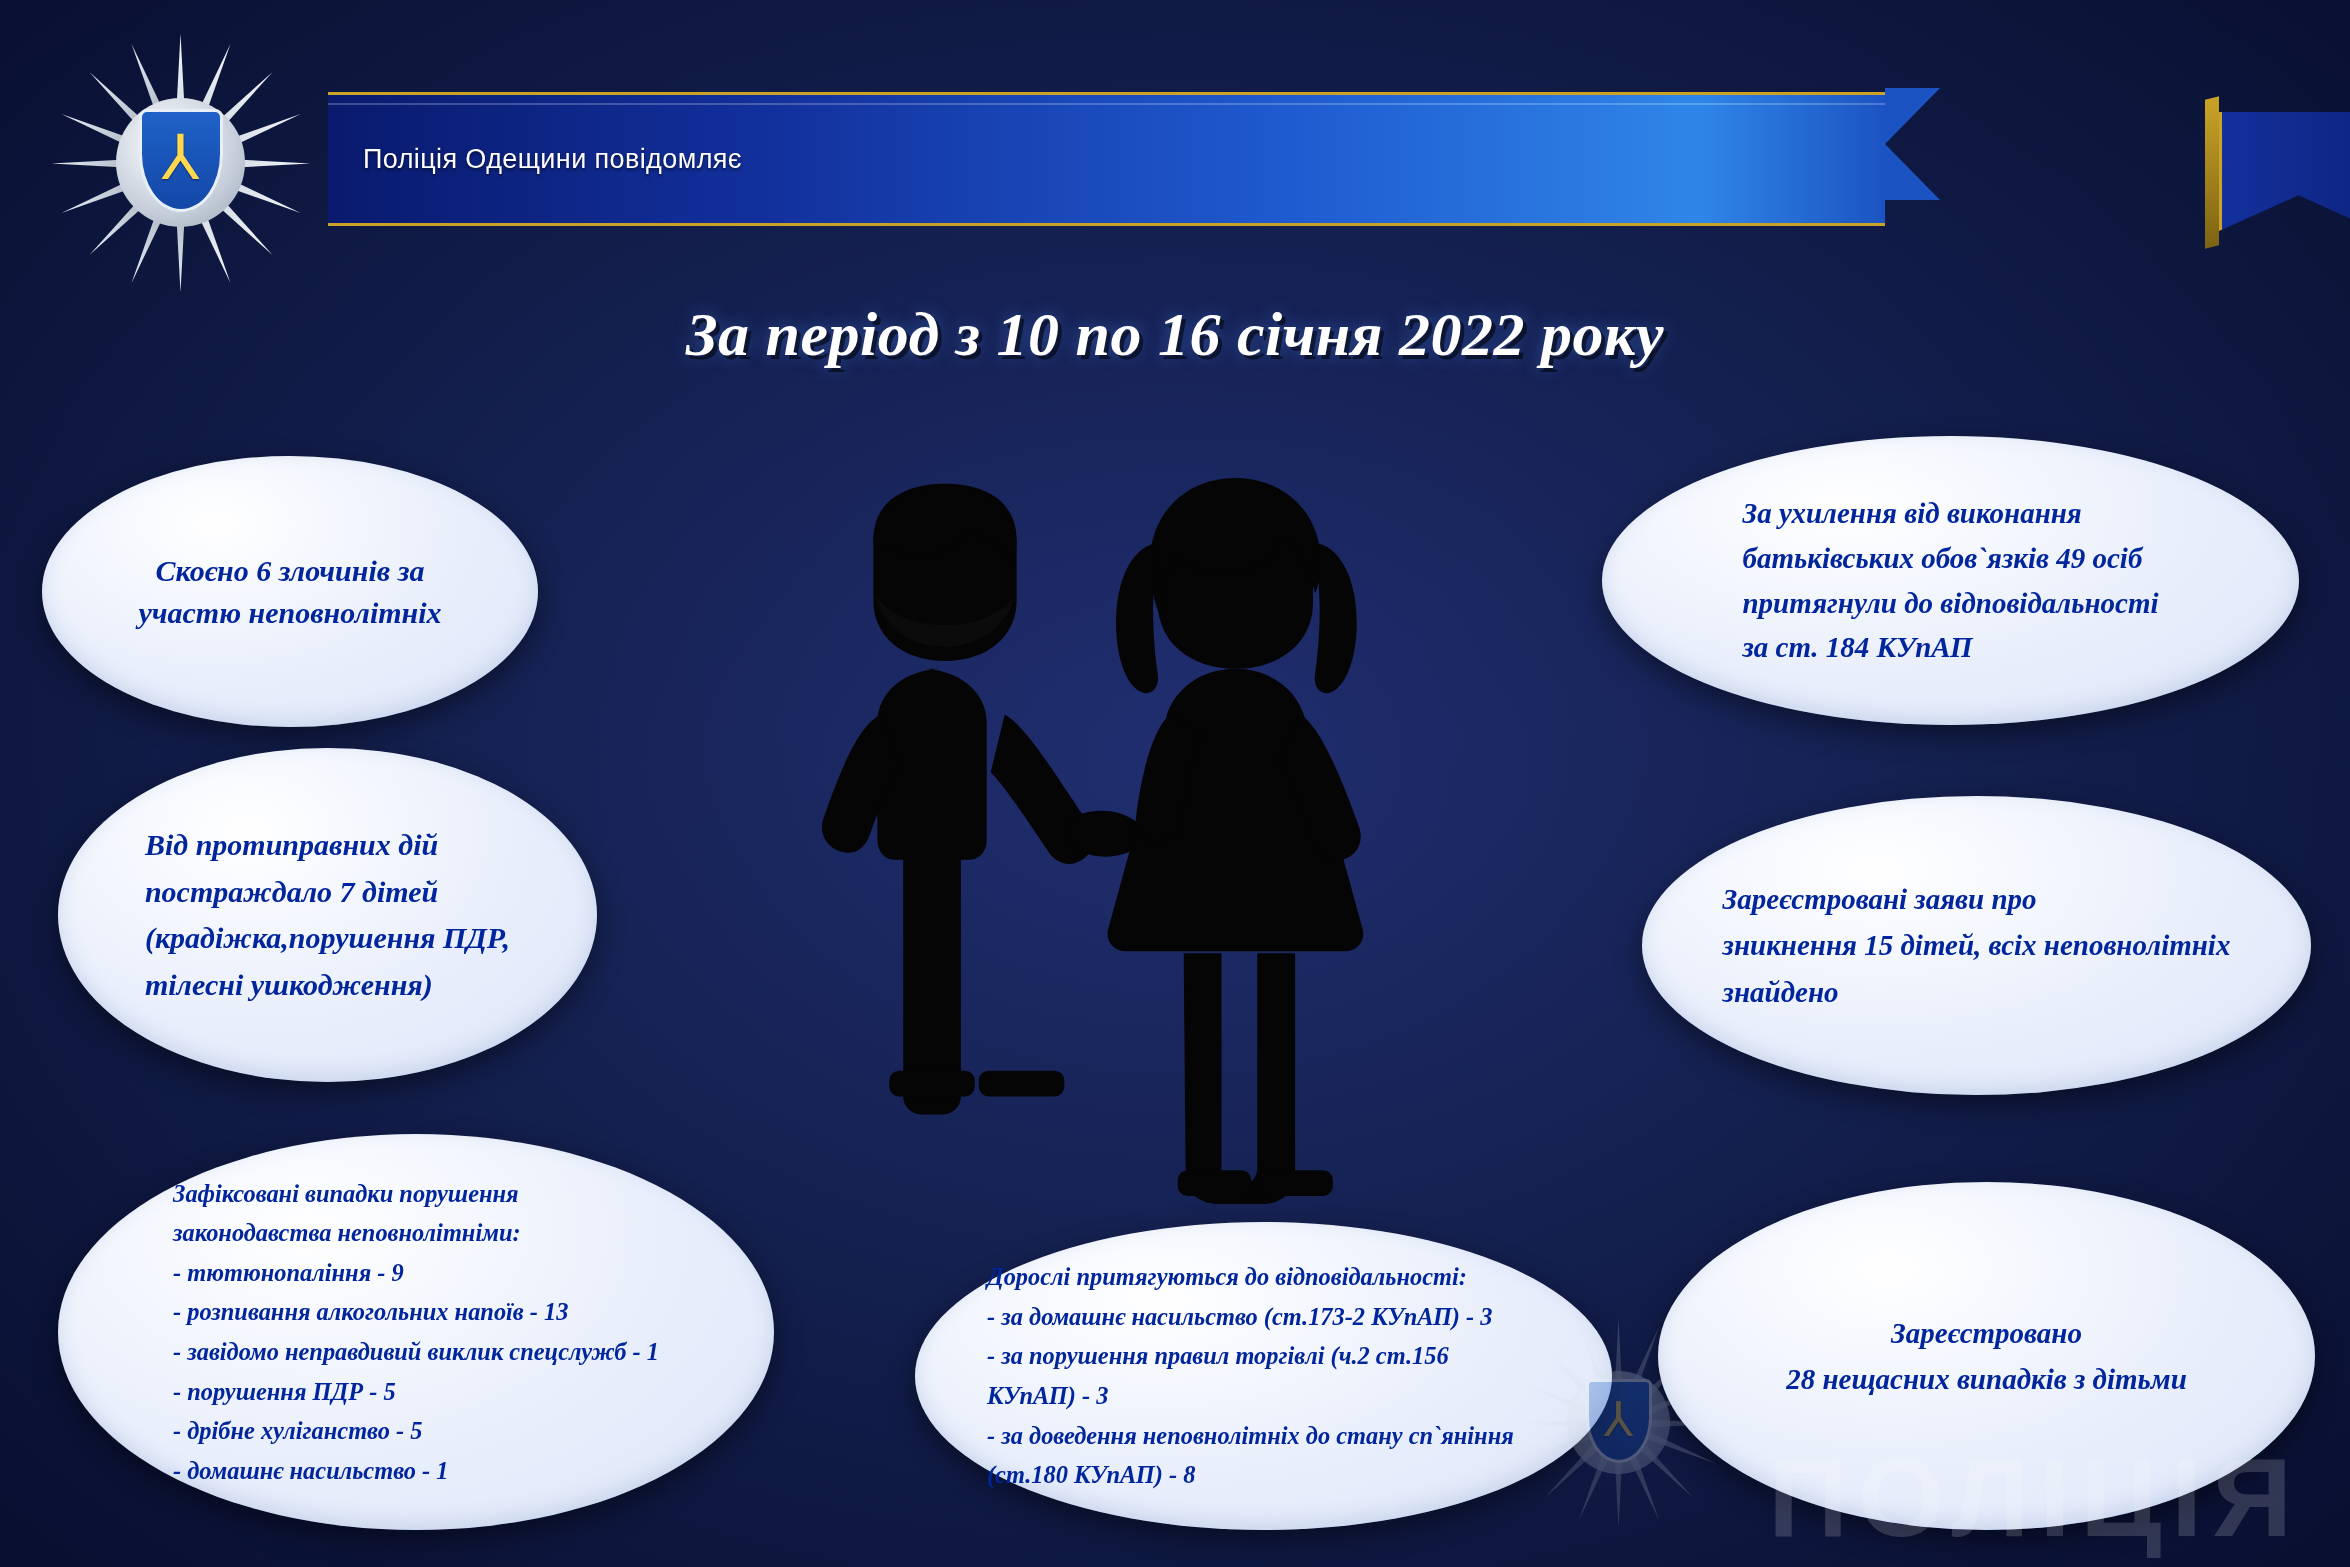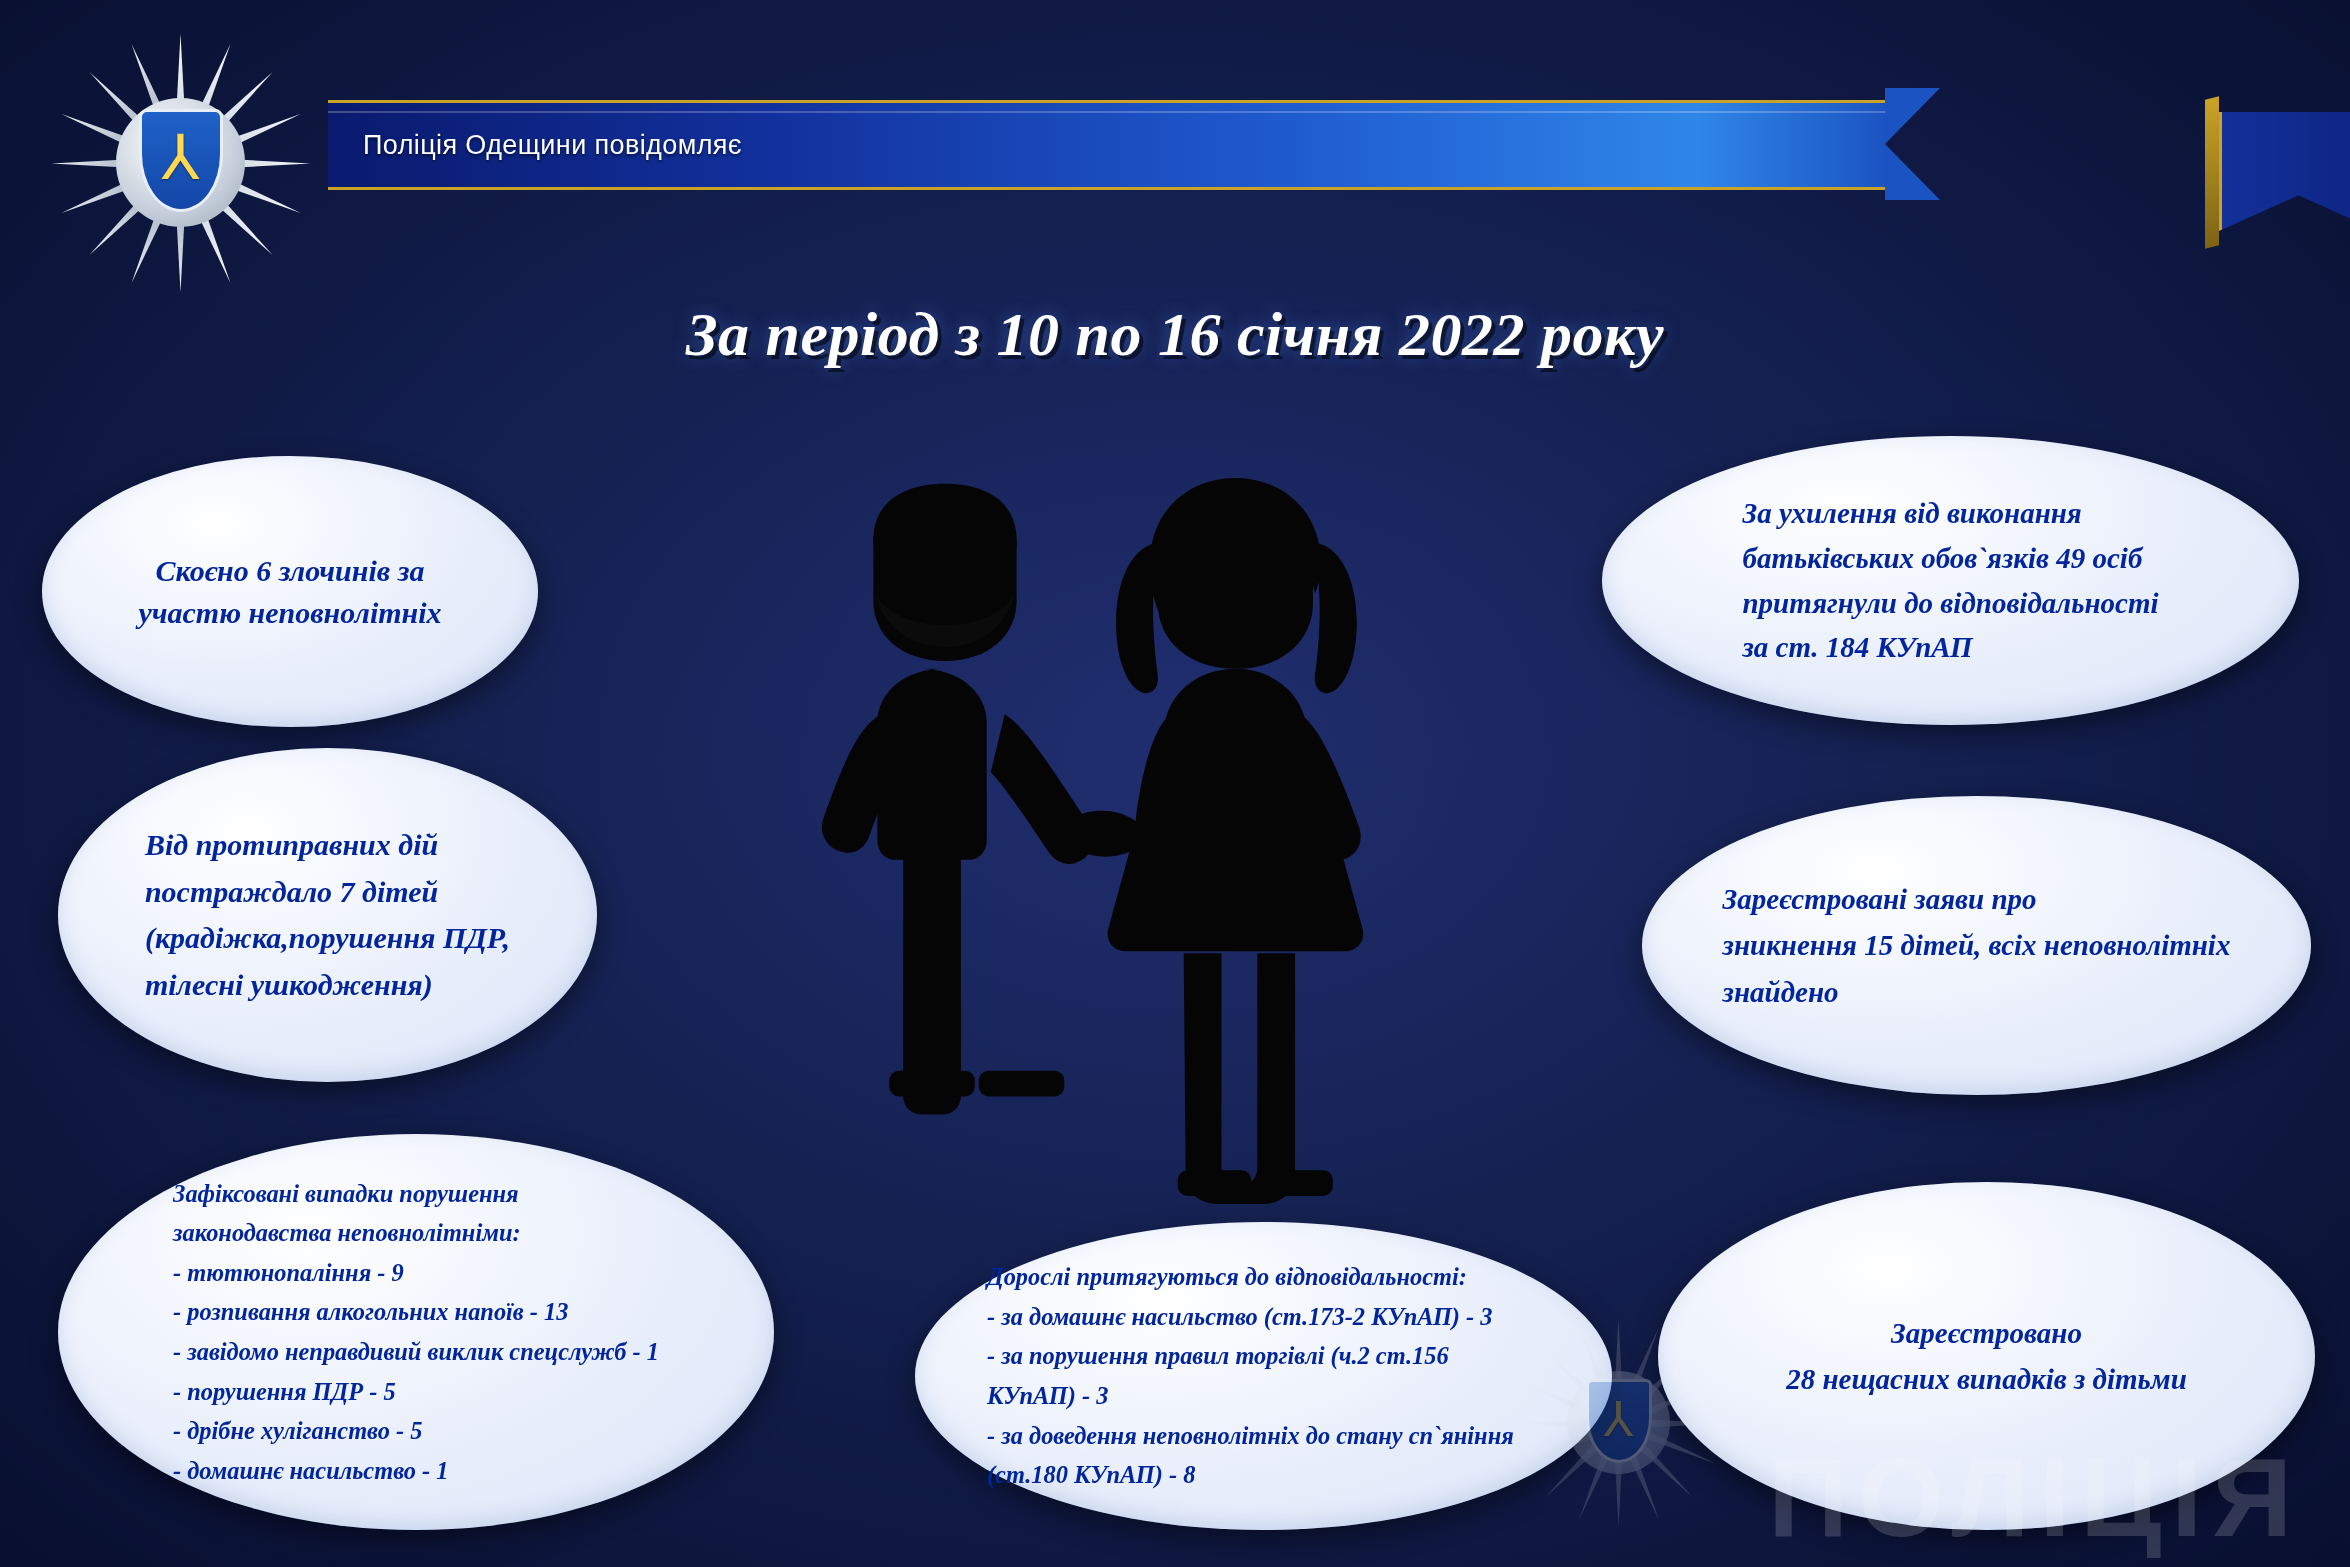--- a/index.html
+++ b/index.html
@@ -29,22 +29,22 @@
   
   .ribbon-wrap {
     position: absolute;
     left: 328px;
     top: 88px;
     width: 1692px;
     height: 111px;
   }
   .ribbon-main {
     position: absolute;
-    left: 0; top: 12px;
-    width: 1557px; height: 90px;
+    left: 0; top: 4px;
+    width: 1557px; height: 134px;
     background: linear-gradient(90deg, #091a6e 0%, #12309c 28%, #1f5bd0 62%, #2f86e8 88%, #1b54c2 100%);
     border-top: 3px solid #c9a227;
     border-bottom: 3px solid #c9a227;
   }
   .ribbon-main:after {
     content: "";
     position: absolute;
     left: 0; right: 0; top: 8px;
     height: 2px;
     background: rgba(255,255,255,0.22);

